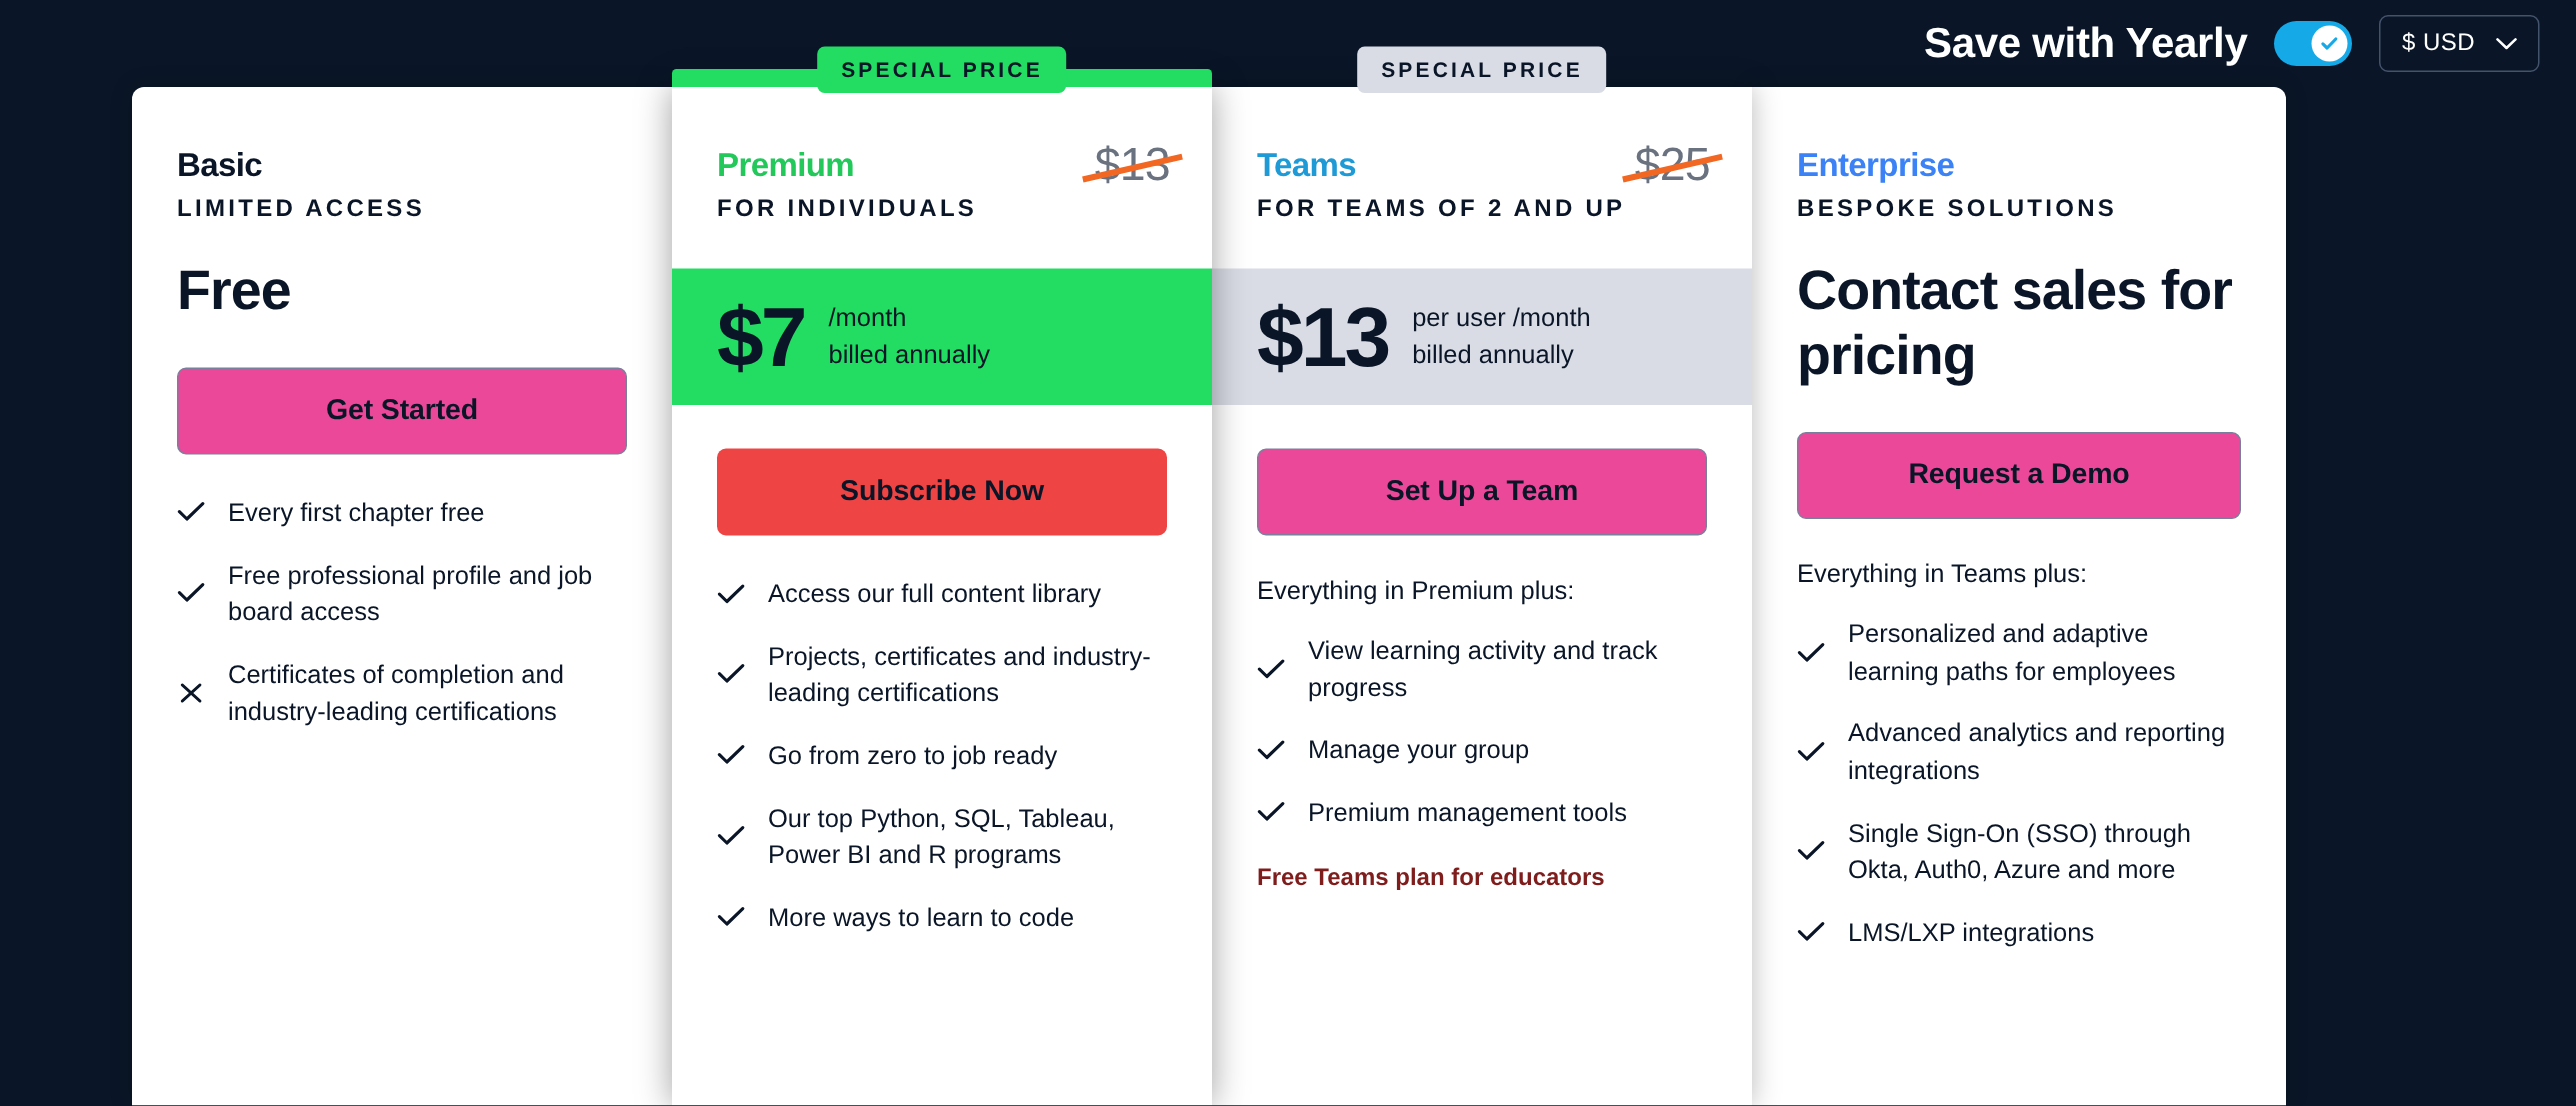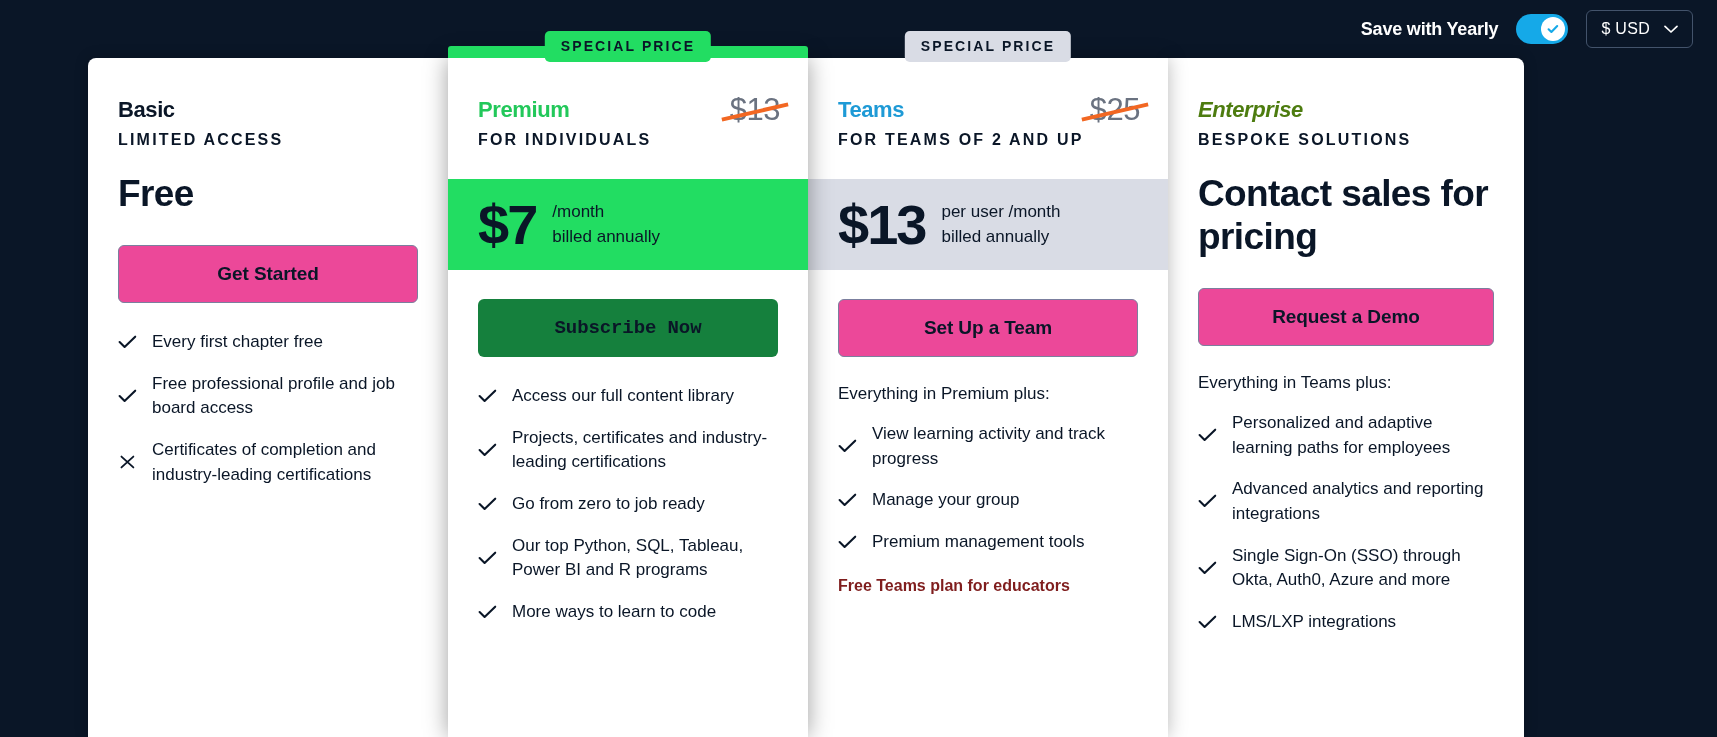--- a/index.html
+++ b/index.html
@@ -11,21 +11,21 @@
   }
   .page { position: relative; width: 1717px; height: 737px; }
 
   
   .header {
     position: absolute; top: 0; left: 0; right: 0; height: 58px;
     display: flex; align-items: center; justify-content: flex-end;
     padding-right: 24px; gap: 18px;
   }
   .save-label {
-    color: #ffffff; font-size: 18px; font-weight: bold; letter-spacing: -0.2px;
+    color: #ffffff; font-size: 28px; font-weight: bold; letter-spacing: -0.2px;
   }
   .toggle {
     width: 52px; height: 30px; border-radius: 15px; background: #15a9e8;
     position: relative; flex: none; cursor: pointer;
   }
   .toggle .knob {
     position: absolute; top: 3px; right: 3px;
     width: 24px; height: 24px; border-radius: 50%; background: #ffffff;
     display: flex; align-items: center; justify-content: center;
   }
@@ -63,21 +63,21 @@
   .badge.green { background: #22dd62; color: #0a1627; }
   .badge.gray  { background: #d9dce5; color: #0a1627; }
 
   .card-head { padding: 40px 30px 0; position: relative; }
   .plan-name {
     font-size: 22px; font-weight: bold; letter-spacing: -0.4px; line-height: 1.1;
   }
   .plan-name.dark   { color: #0a1627; }
   .plan-name.green  { color: #22c85a; }
   .plan-name.blue   { color: #1e9ad6; }
-  .plan-name.orange { color: #4d7c0f; font-style: italic; }
+  .plan-name.orange { color: #3b82f6; }
   .plan-sub {
     margin-top: 9px; font-size: 16px; font-weight: bold;
     letter-spacing: 2.2px; color: #0a1627; white-space: nowrap;
   }
 
   .old-price {
     position: absolute; top: 34px; right: 28px;
     font-size: 31px; color: #6a7280; letter-spacing: -0.5px;
   }
   .old-price .strike {
@@ -107,21 +107,21 @@
   }
 
   
   .cta-wrap { padding: 29px 30px 0; }
   .cta {
     display: block; width: 100%; height: 58px; border-radius: 6px;
     font-size: 19px; font-weight: bold; letter-spacing: -0.1px;
     cursor: pointer; font-family: inherit;
   }
   .cta.outline { background: #ec4899; border: 1px solid #7b7f9e; color: #0a1627; }
-  .cta.filled  { background: #15803d; border: none; color: #0a1627; font-family: Liberation Mono, monospace; }
+  .cta.filled  { background: #ef4444; border: none; color: #0a1627; }
 
   
   .features { padding: 27px 30px 0; }
   .feat-intro { font-size: 17px; color: #0a1627; margin-bottom: 18px; }
   .feat {
     display: flex; gap: 15px; margin-bottom: 17px; align-items: center;
   }
   .feat .ico { flex: none; width: 19px; padding-top: 3px; }
   .feat .txt { font-size: 17px; color: #0a1627; line-height: 1.45; }
   .teams .feat, .enterprise .feat { padding-left: 0; }

